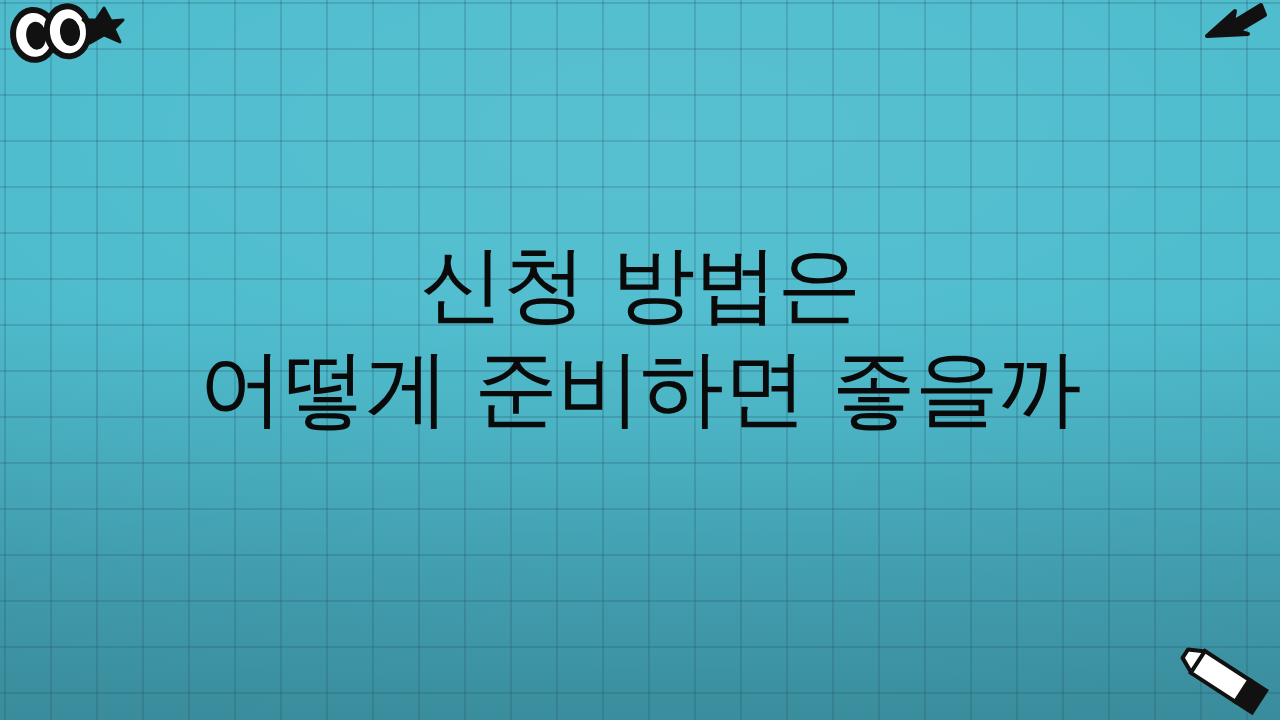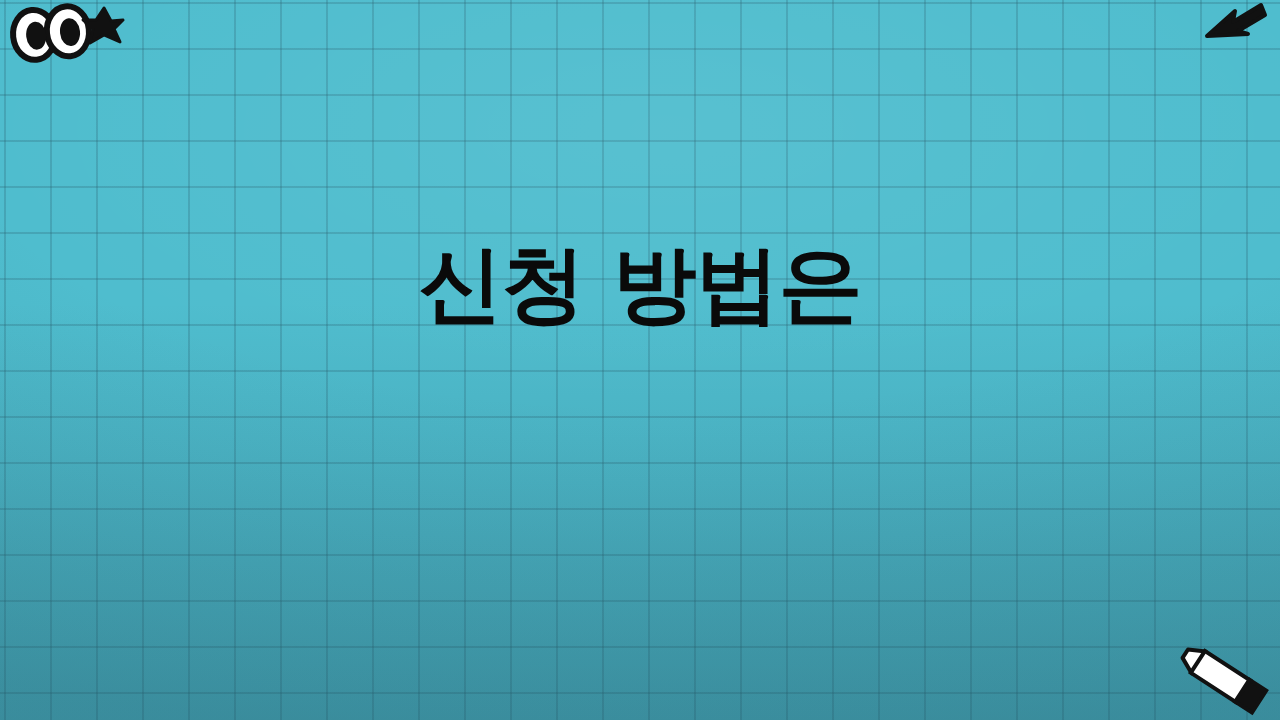--- a/index.html
+++ b/index.html
@@ -65,21 +65,21 @@
     left: 0;
     right: 0;
     top: 232px;
     text-align: center;
     z-index: 5;
   }
 
   .title-line {
     display: block;
     color: #0a0a0a;
-    font-weight: 700;
+    font-weight: 400;
     font-size: 84px;
     line-height: 104px;
     letter-spacing: -1px;
     white-space: pre;
     font-family: "DejaVu Sans", "Liberation Sans", sans-serif;
   }
 
   
 
   .deco {
@@ -132,15 +132,16 @@
       <g transform="rotate(33 54 35)">
         <path d="M10 26 L26 18 L26 44 L10 36 Z" fill="#ffffff" stroke="#111111" stroke-width="4" stroke-linejoin="round"></path>
         <rect x="25" y="18" width="54" height="26" fill="#ffffff" stroke="#111111" stroke-width="4"></rect>
         <rect x="78" y="18" width="20" height="26" fill="#111111" stroke="#111111" stroke-width="4"></rect>
       </g>
     </svg>
   </div>
 
   <div class="title-block">
     <span class="title-line">신청 방법은</span>
+    <span class="title-line">어떻게 준비하면 좋을까</span>
   </div>
 
 </div>
 
 </body></html>

